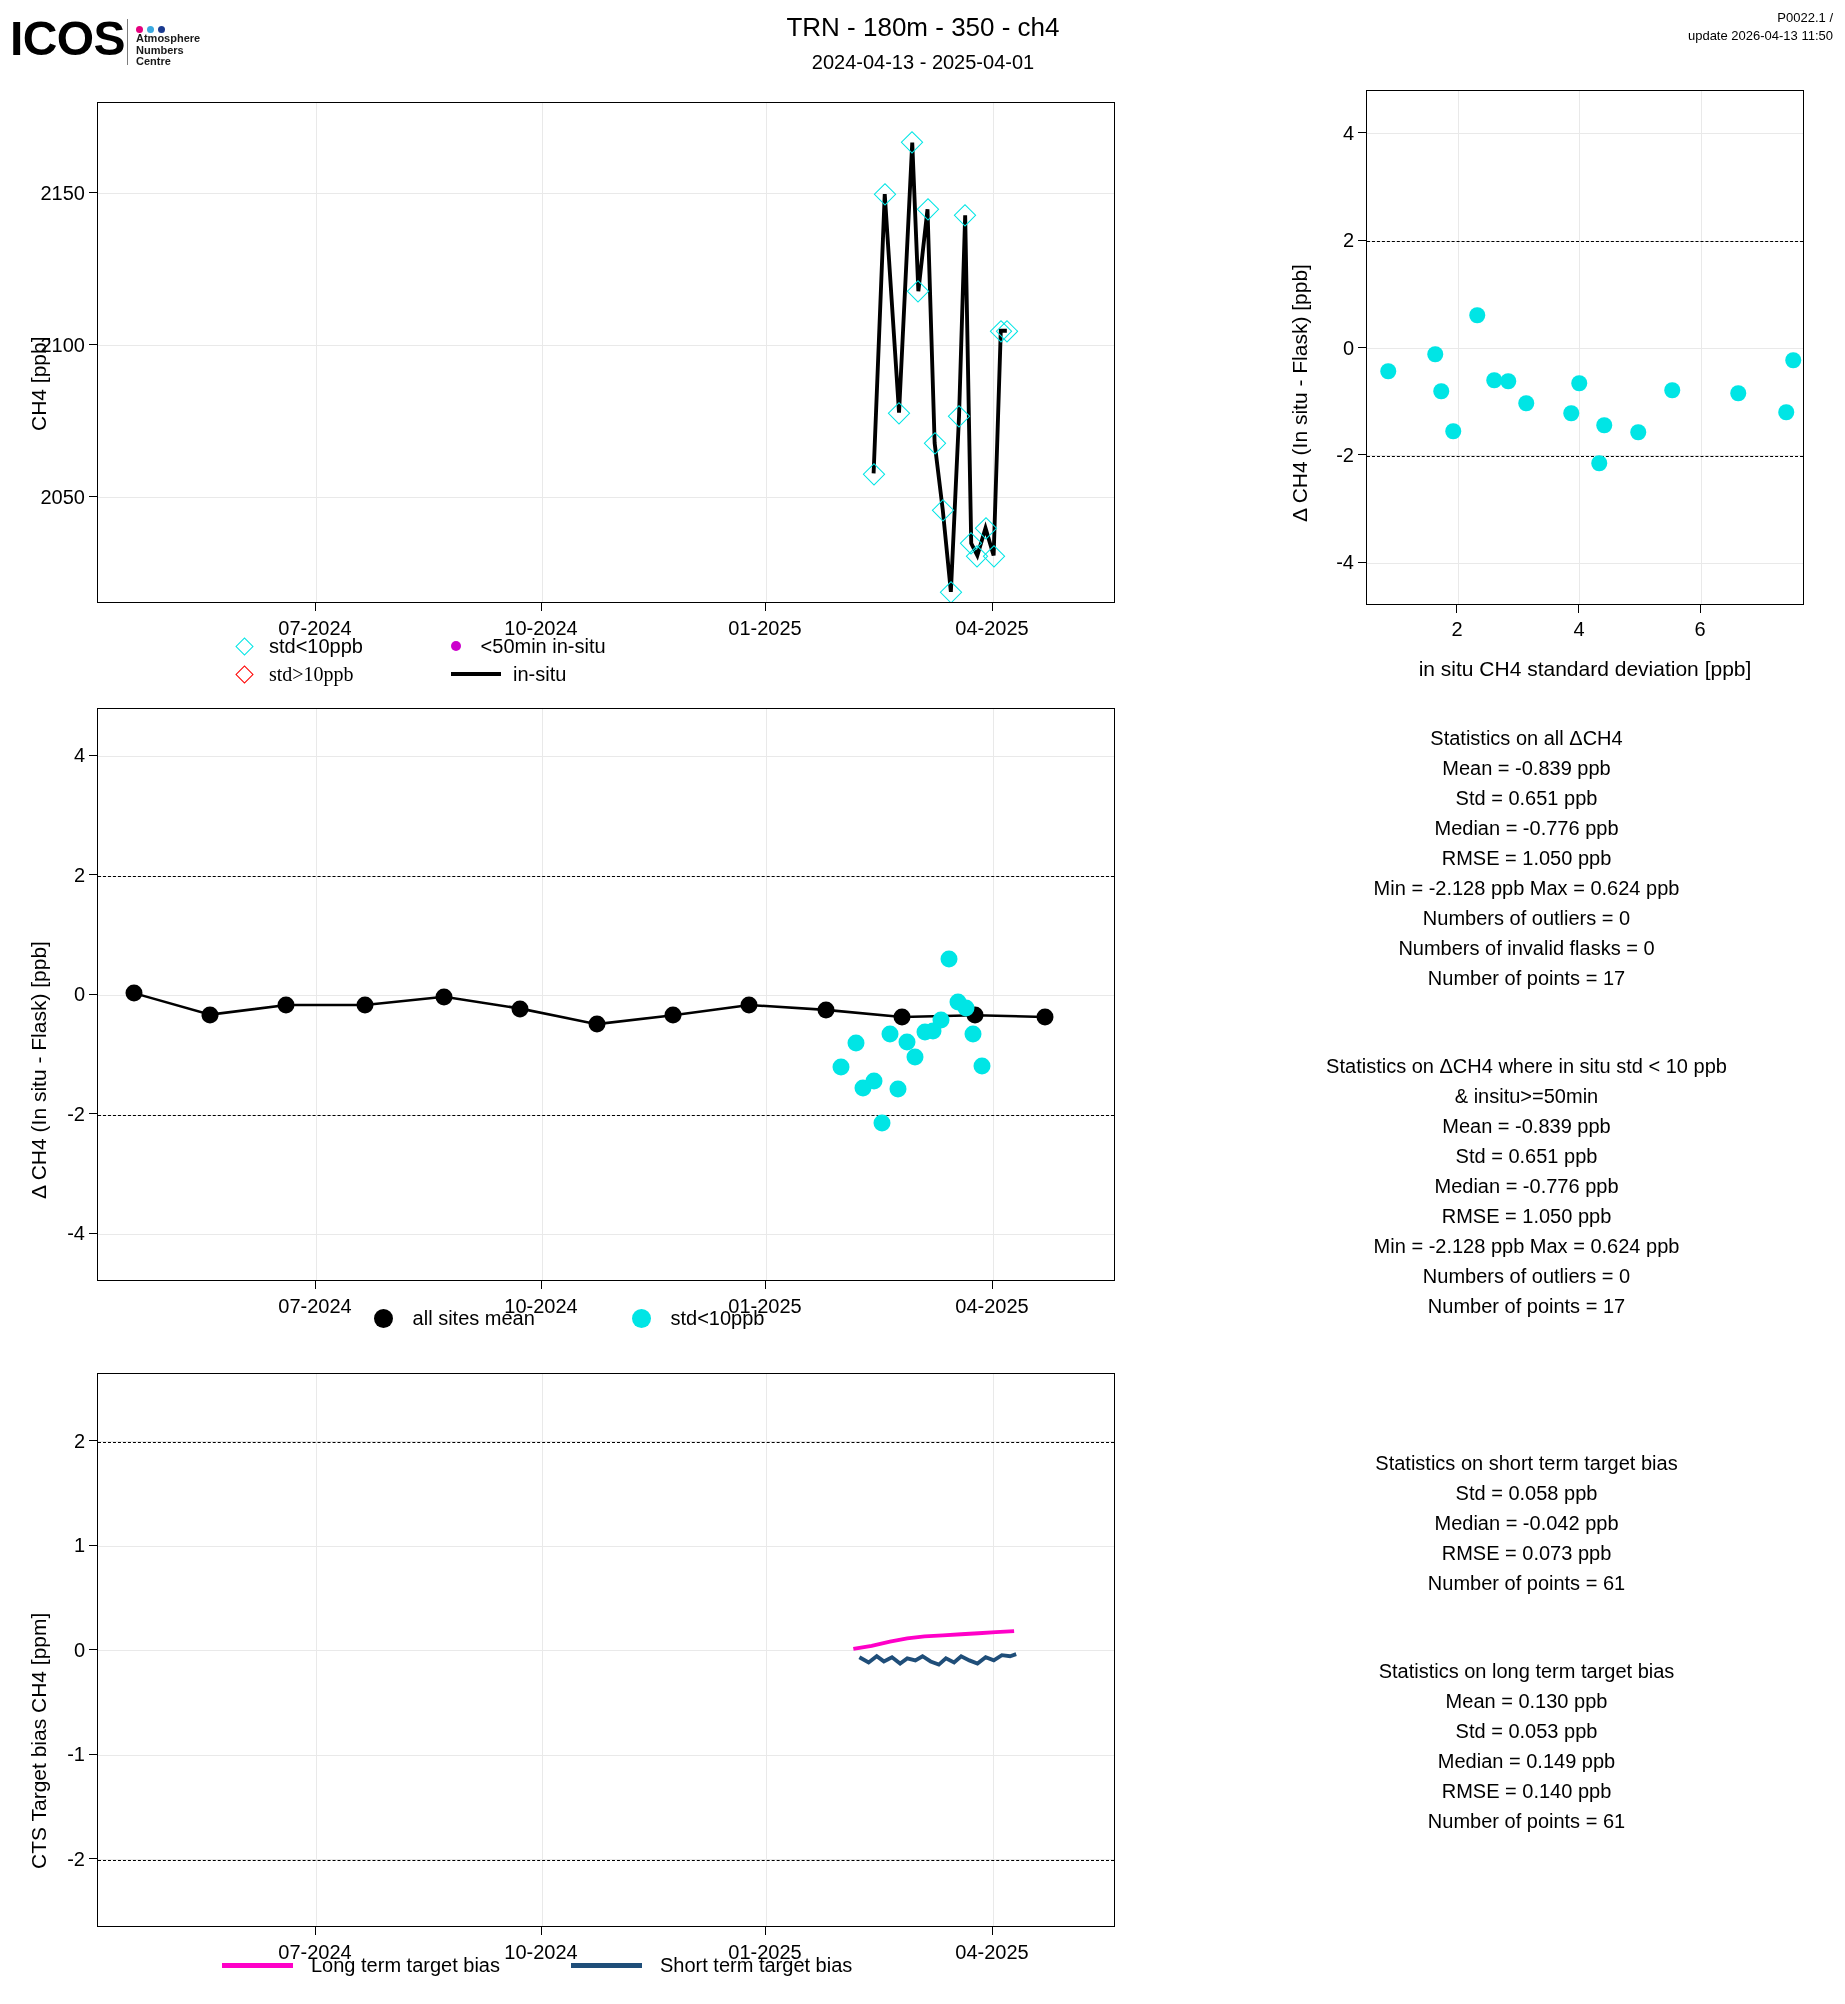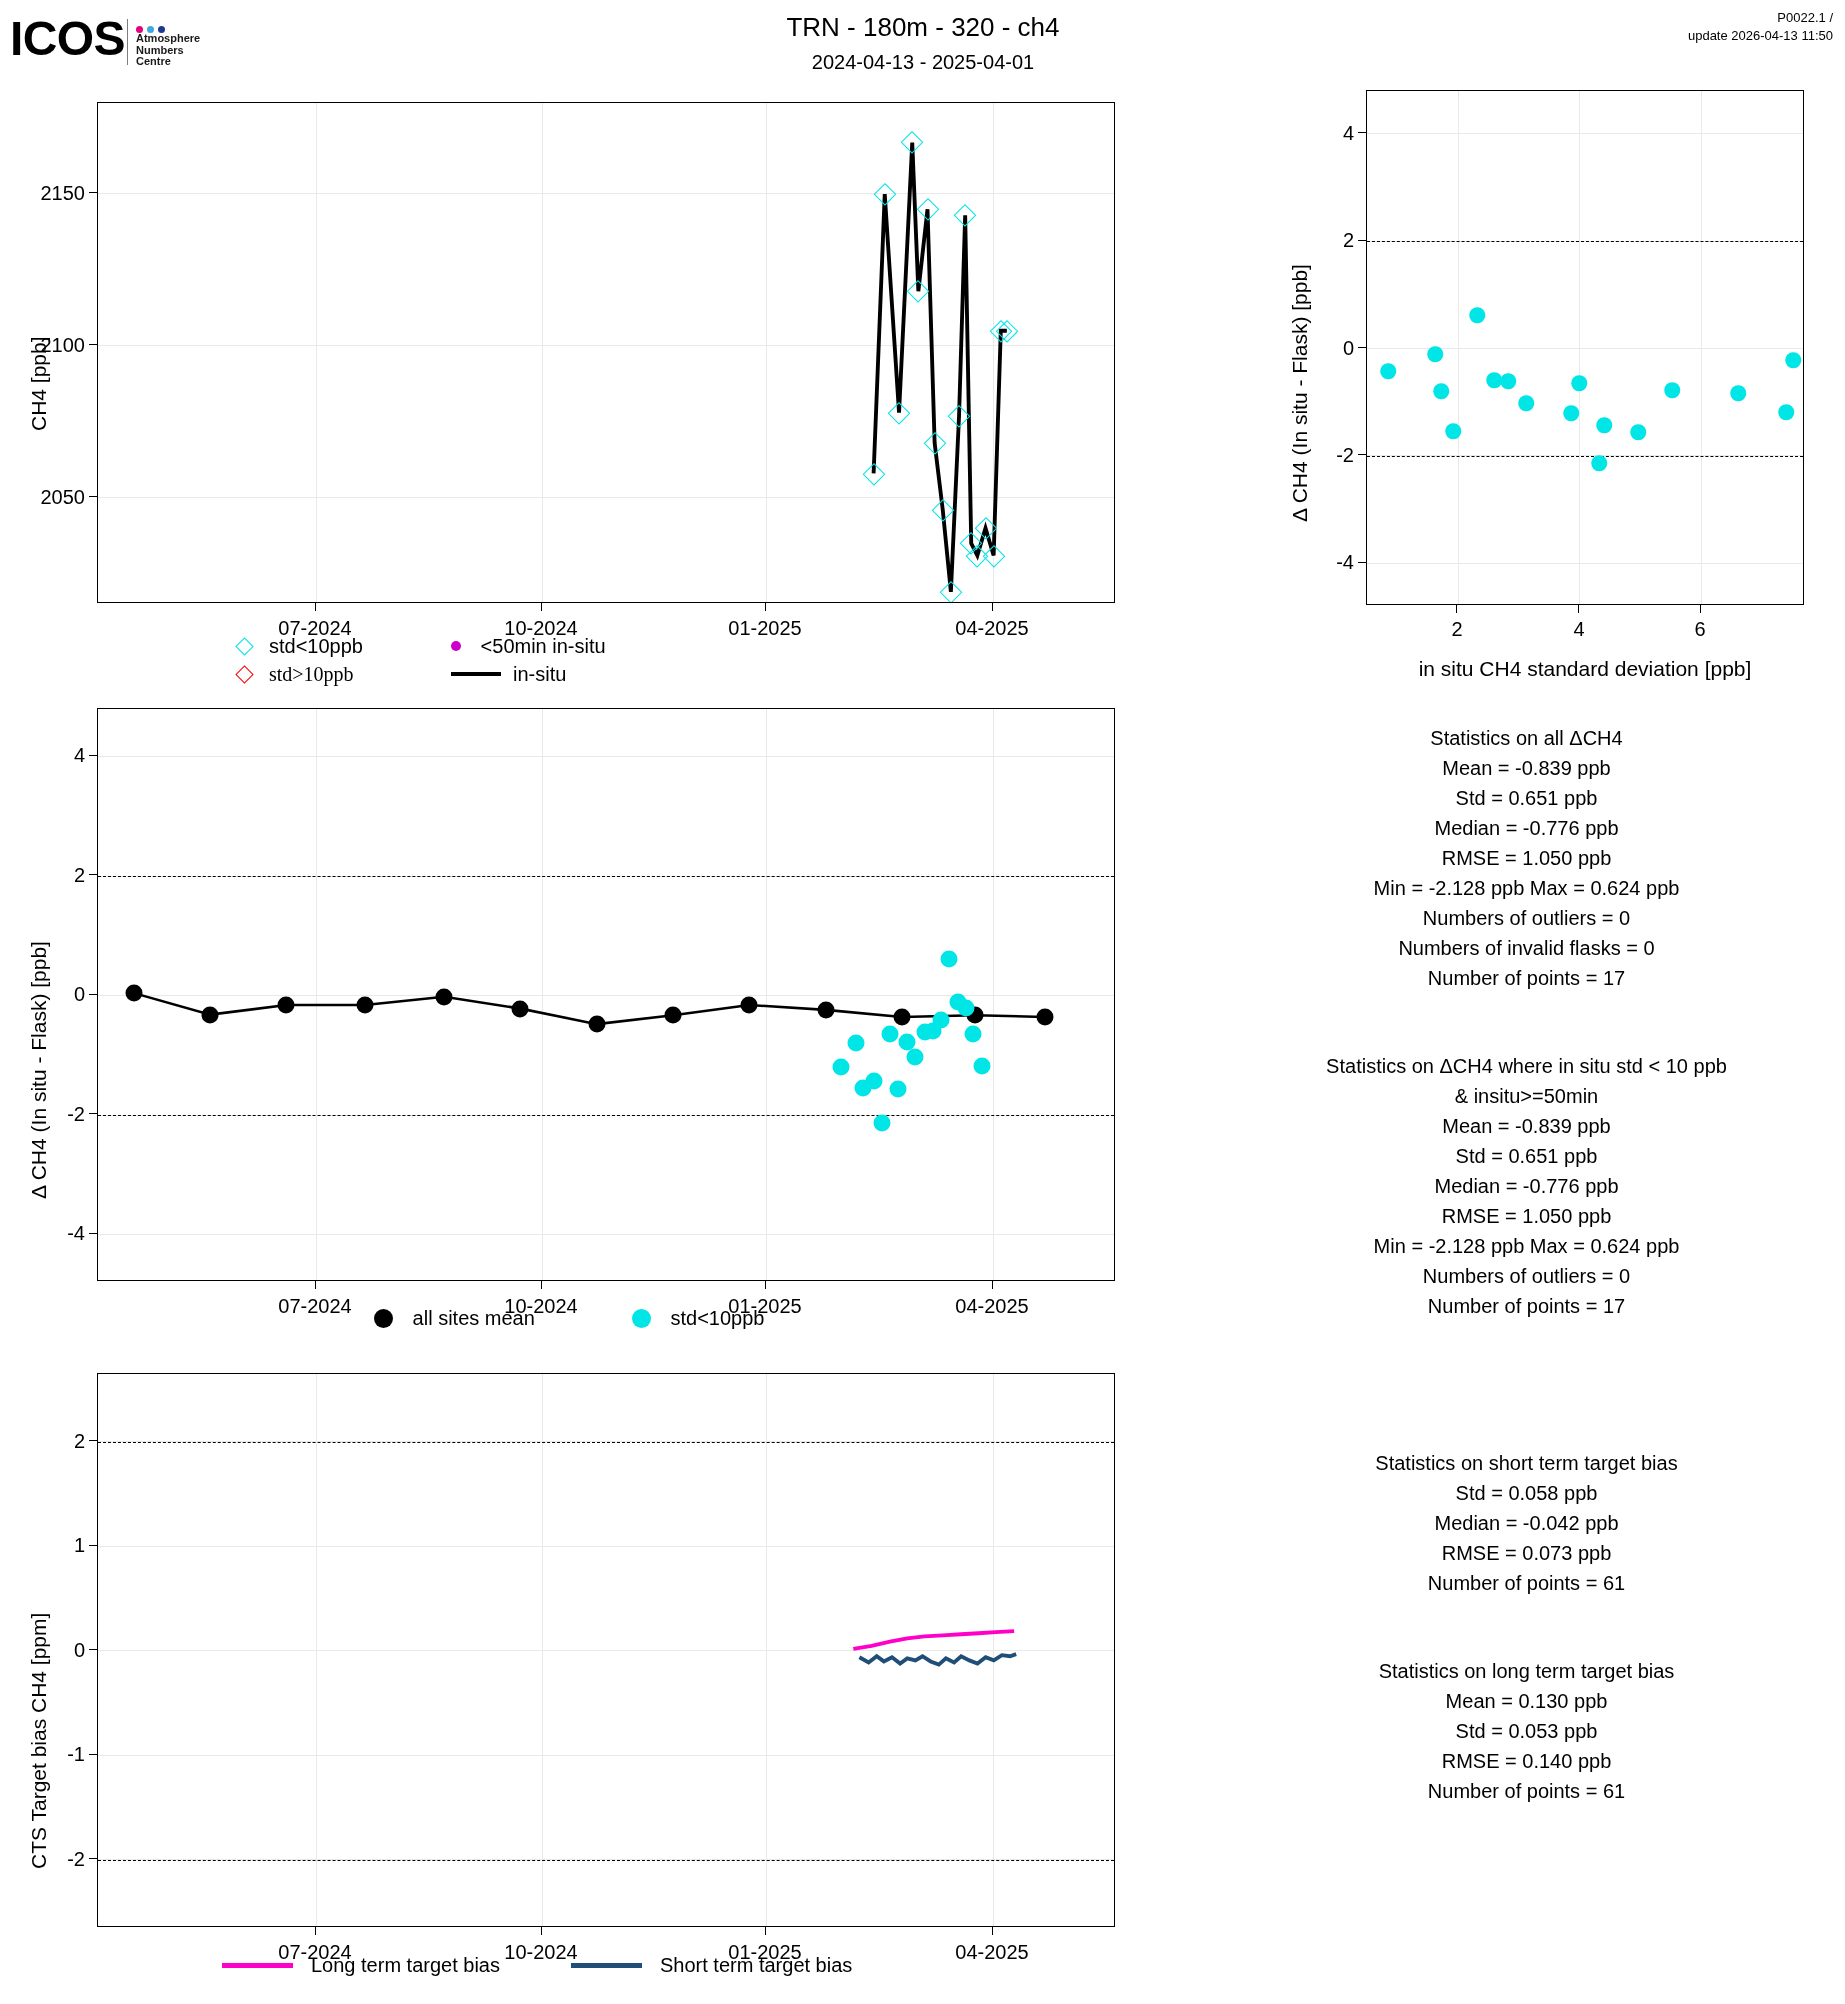--- a/index.html
+++ b/index.html
@@ -85,21 +85,21 @@
       <span id="dot0" style="background: rgb(228, 0, 126);"></span><span id="dot1" style="background: rgb(58, 169, 224);"></span><span id="dot2" style="background: rgb(26, 58, 143);"></span>
     </div>
     <div class="sub">
       <div>Atmosphere</div>
       <div>Numbers</div>
       <div>Centre</div>
     </div>
   </div>
 
   <div id="title-block">
-    <div id="title-main">TRN - 180m - 320 - ch4</div>
+    <div id="title-main">TRN - 180m - 350 - ch4</div>
     <div id="title-sub">2024-04-13 - 2025-04-01</div>
   </div>
 
   <div id="stamp">
     <div>P0022.1 /</div>
     <div>update  2026-04-13 11:50</div>
   </div>
 
   <div class="panel" style="left:0; top:90px; width:1211px; height:618px;">
     <div class="axes" id="ax1" style="left:97px; top:11.6px; width:1018px; height:501px;">
@@ -390,18 +390,19 @@
     <div>Std =  0.058 ppb</div>
     <div>Median =  -0.042 ppb</div>
     <div>RMSE =  0.073 ppb</div>
     <div>Number of points =  61</div>
   </div>
 
   <div class="stats-block" style="left:1211px; top:1656px;">
     <div>Statistics on long term target bias</div>
     <div>Mean =  0.130 ppb</div>
     <div>Std =  0.053 ppb</div>
+    <div>Median =  0.149 ppb</div>
     <div>RMSE =  0.140 ppb</div>
     <div>Number of points =  61</div>
   </div>
 
 </div>
 
 
 </body></html>

